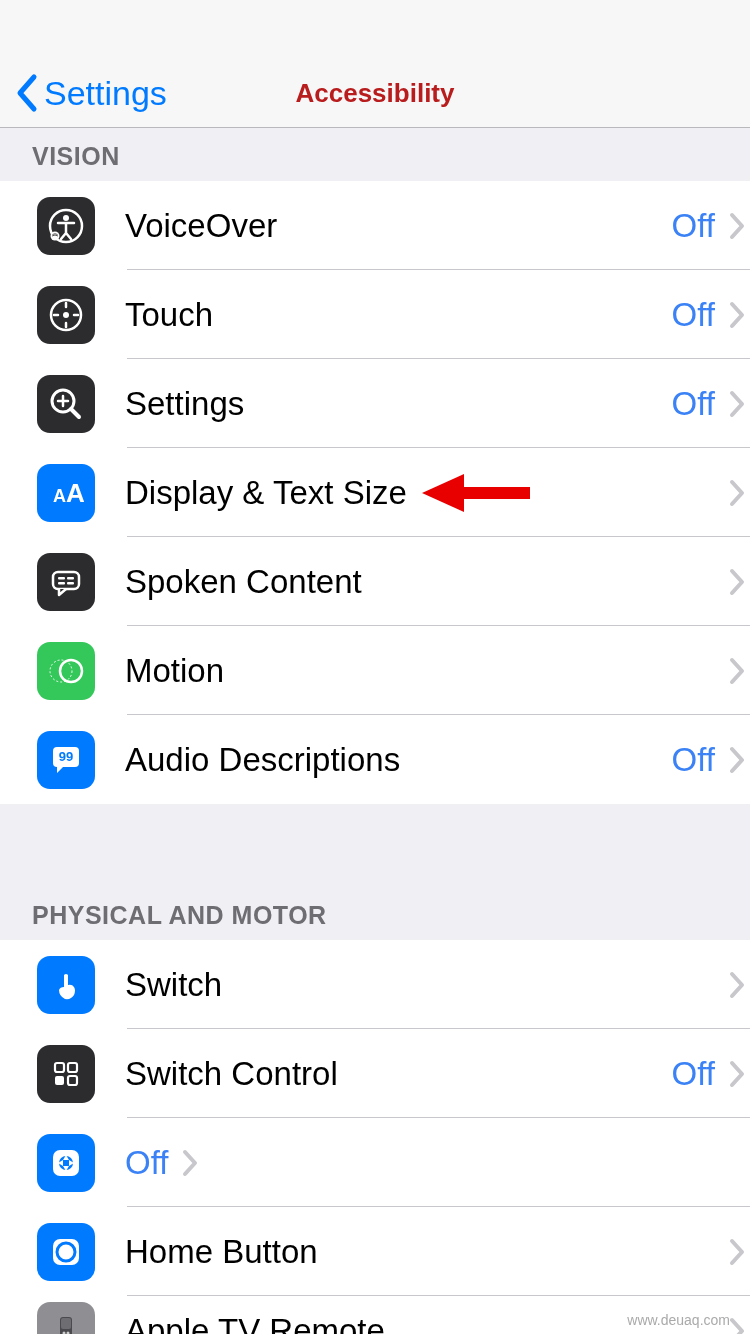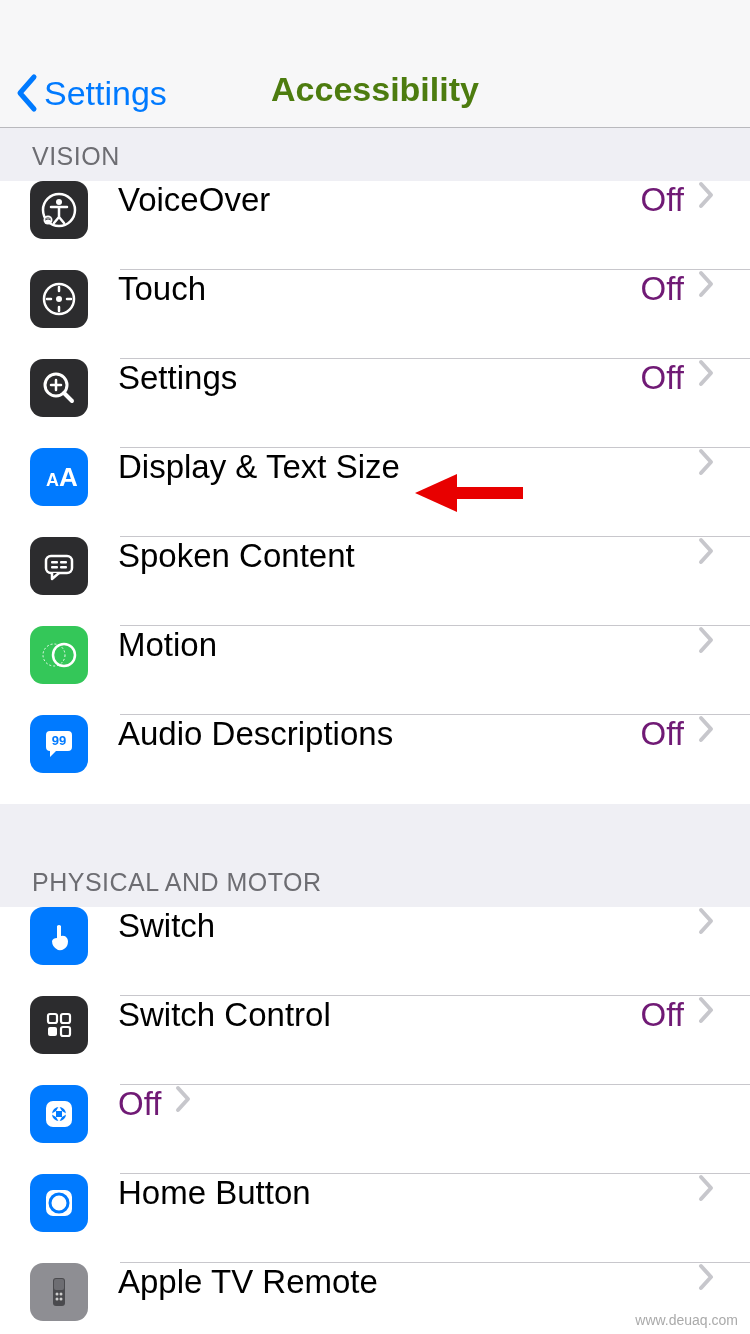--- a/index.html
+++ b/index.html
@@ -29,45 +29,47 @@
     color: #007aff;
     font-size: 34px;
     font-weight: 400;
   }
   .back-chevron {
     margin-right: 6px;
   }
   .nav-title {
     width: 100%;
     text-align: center;
-    font-size: 34px;
+    font-size: 26px;
     font-weight: 600;
-    color: #4d7c0f;
+    color: #b91c1c;
   }
   .section-header {
     background: #efeff4;
     color: #6d6d72;
     font-size: 25px;
-    font-weight: 400;
+    font-weight: 700;
     letter-spacing: 0.5px;
     padding: 14px 32px 10px 32px;
     text-transform: uppercase;
   }
   .section-header.tall {
-    padding-top: 64px;
+    padding-top: 97px;
   }
   .list {
     background: #fff;
   }
   .row {
     display: flex;
+    align-items: center;
     height: 89px;
     padding-left: 30px;
-    padding-right: 36px;
+    padding-right: 5px;
     position: relative;
+    margin-left: 7px;
   }
   .row-sep {
     position: absolute;
     left: 120px;
     right: 0;
     bottom: 0;
     height: 1px;
     background: #c8c7cc;
   }
   .row:last-child .row-sep { display: none; }
@@ -82,33 +84,33 @@
     margin-right: 30px;
   }
   .row-label {
     font-size: 33px;
     color: #000;
     flex: 1;
     font-weight: 400;
   }
   .row-value {
     font-size: 33px;
-    color: #701a75;
+    color: #3b82f6;
     margin-right: 14px;
   }
   .chevron-right {
     color: #c7c7cc;
   }
   .arrow-indicator {
     position: absolute;
     pointer-events: none;
   }
   .watermark {
     position: absolute;
-    right: 12px;
+    right: 20px;
     bottom: 6px;
     font-size: 14px;
     color: #aaa;
     font-family: Arial, sans-serif;
   }
   
   .bg-black { background: #2c2c2e; }
   .bg-blue  { background: #007aff; }
   .bg-green { background: #34c759; }
   .bg-gray  { background: #8e8e93; }

